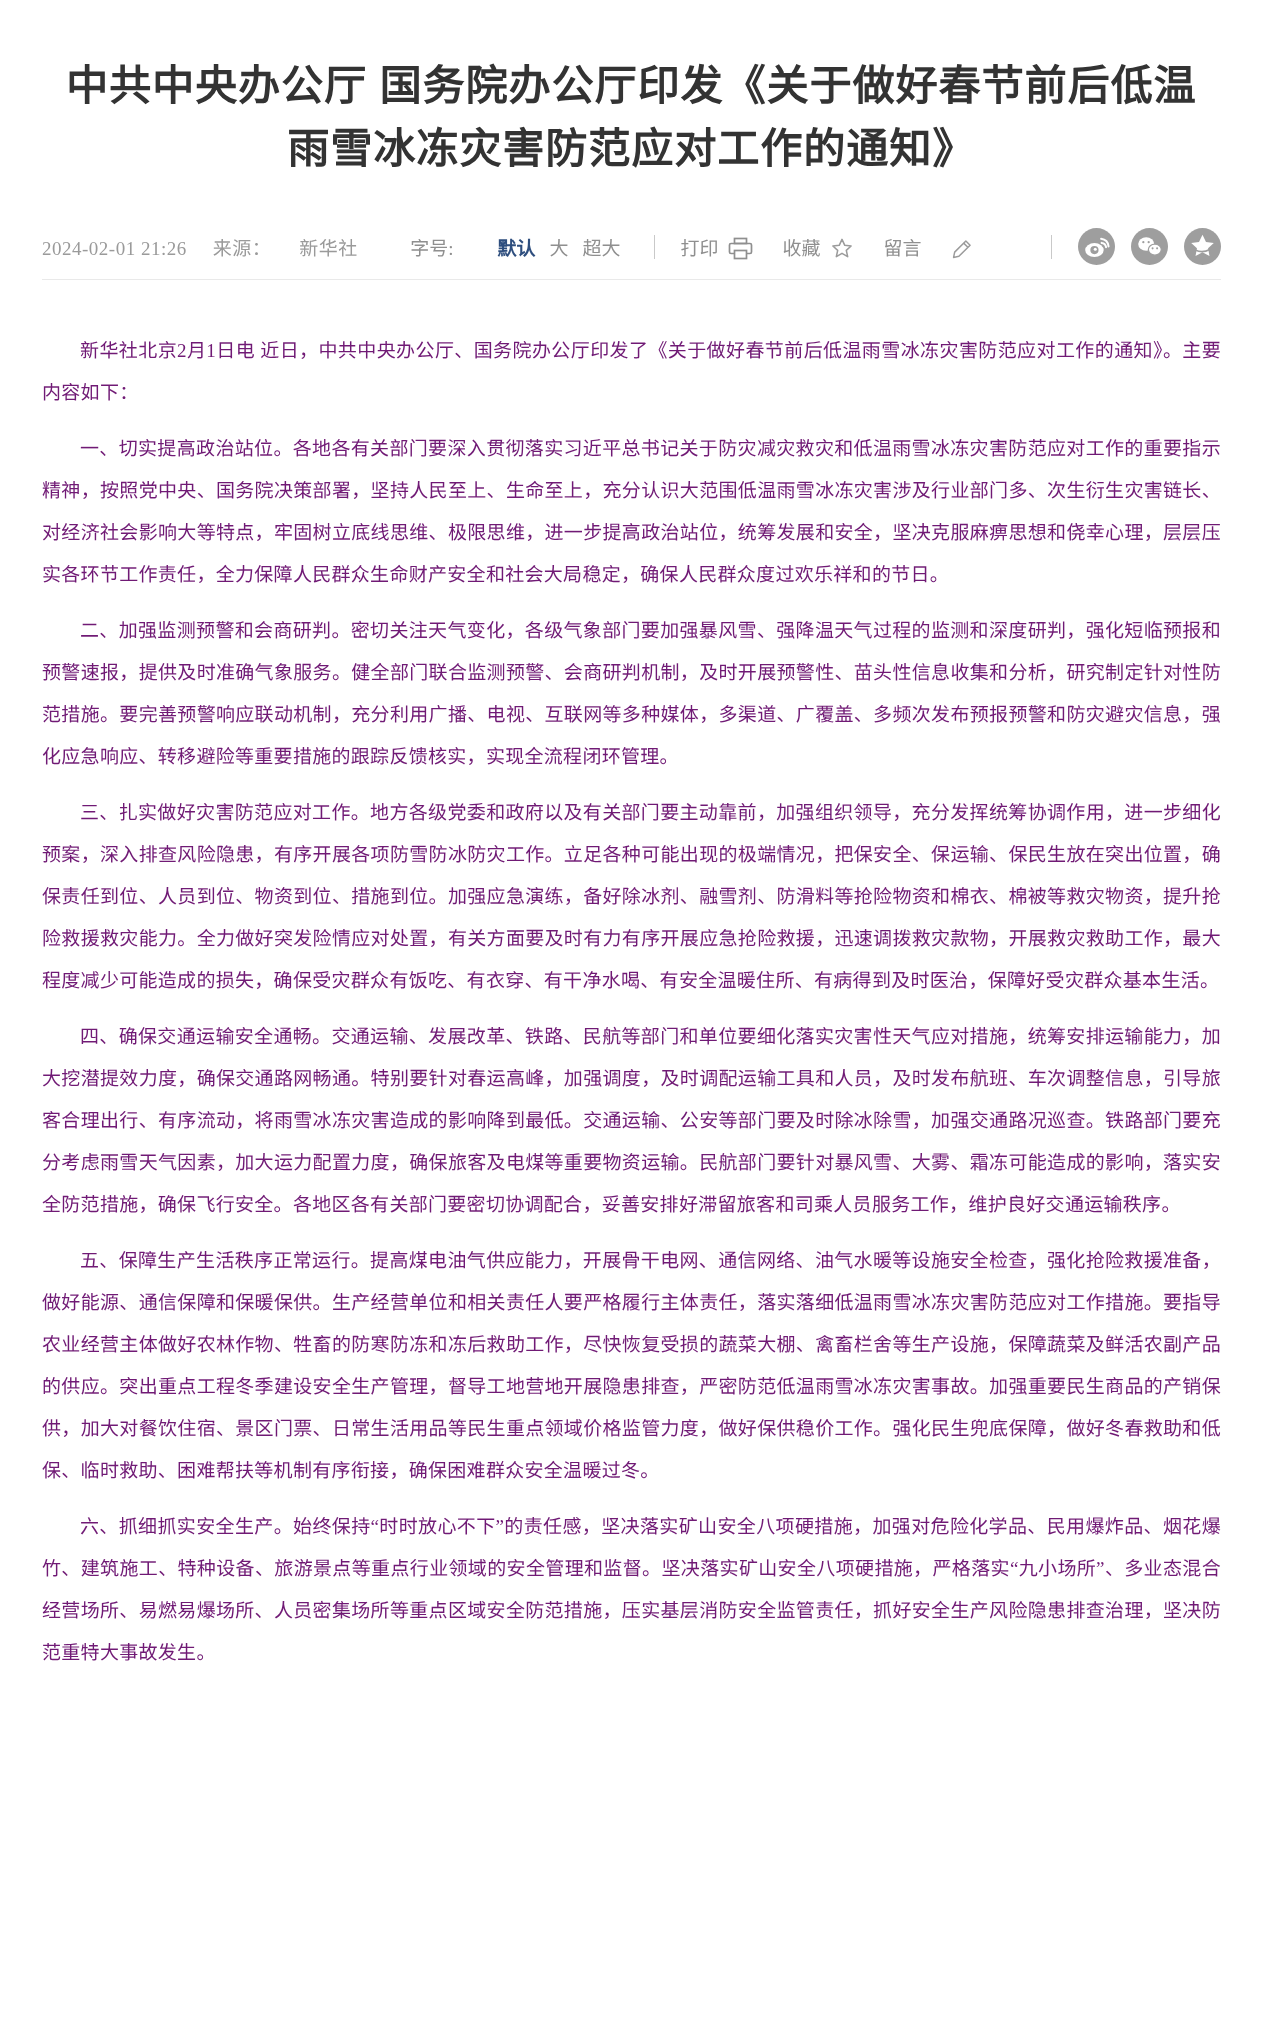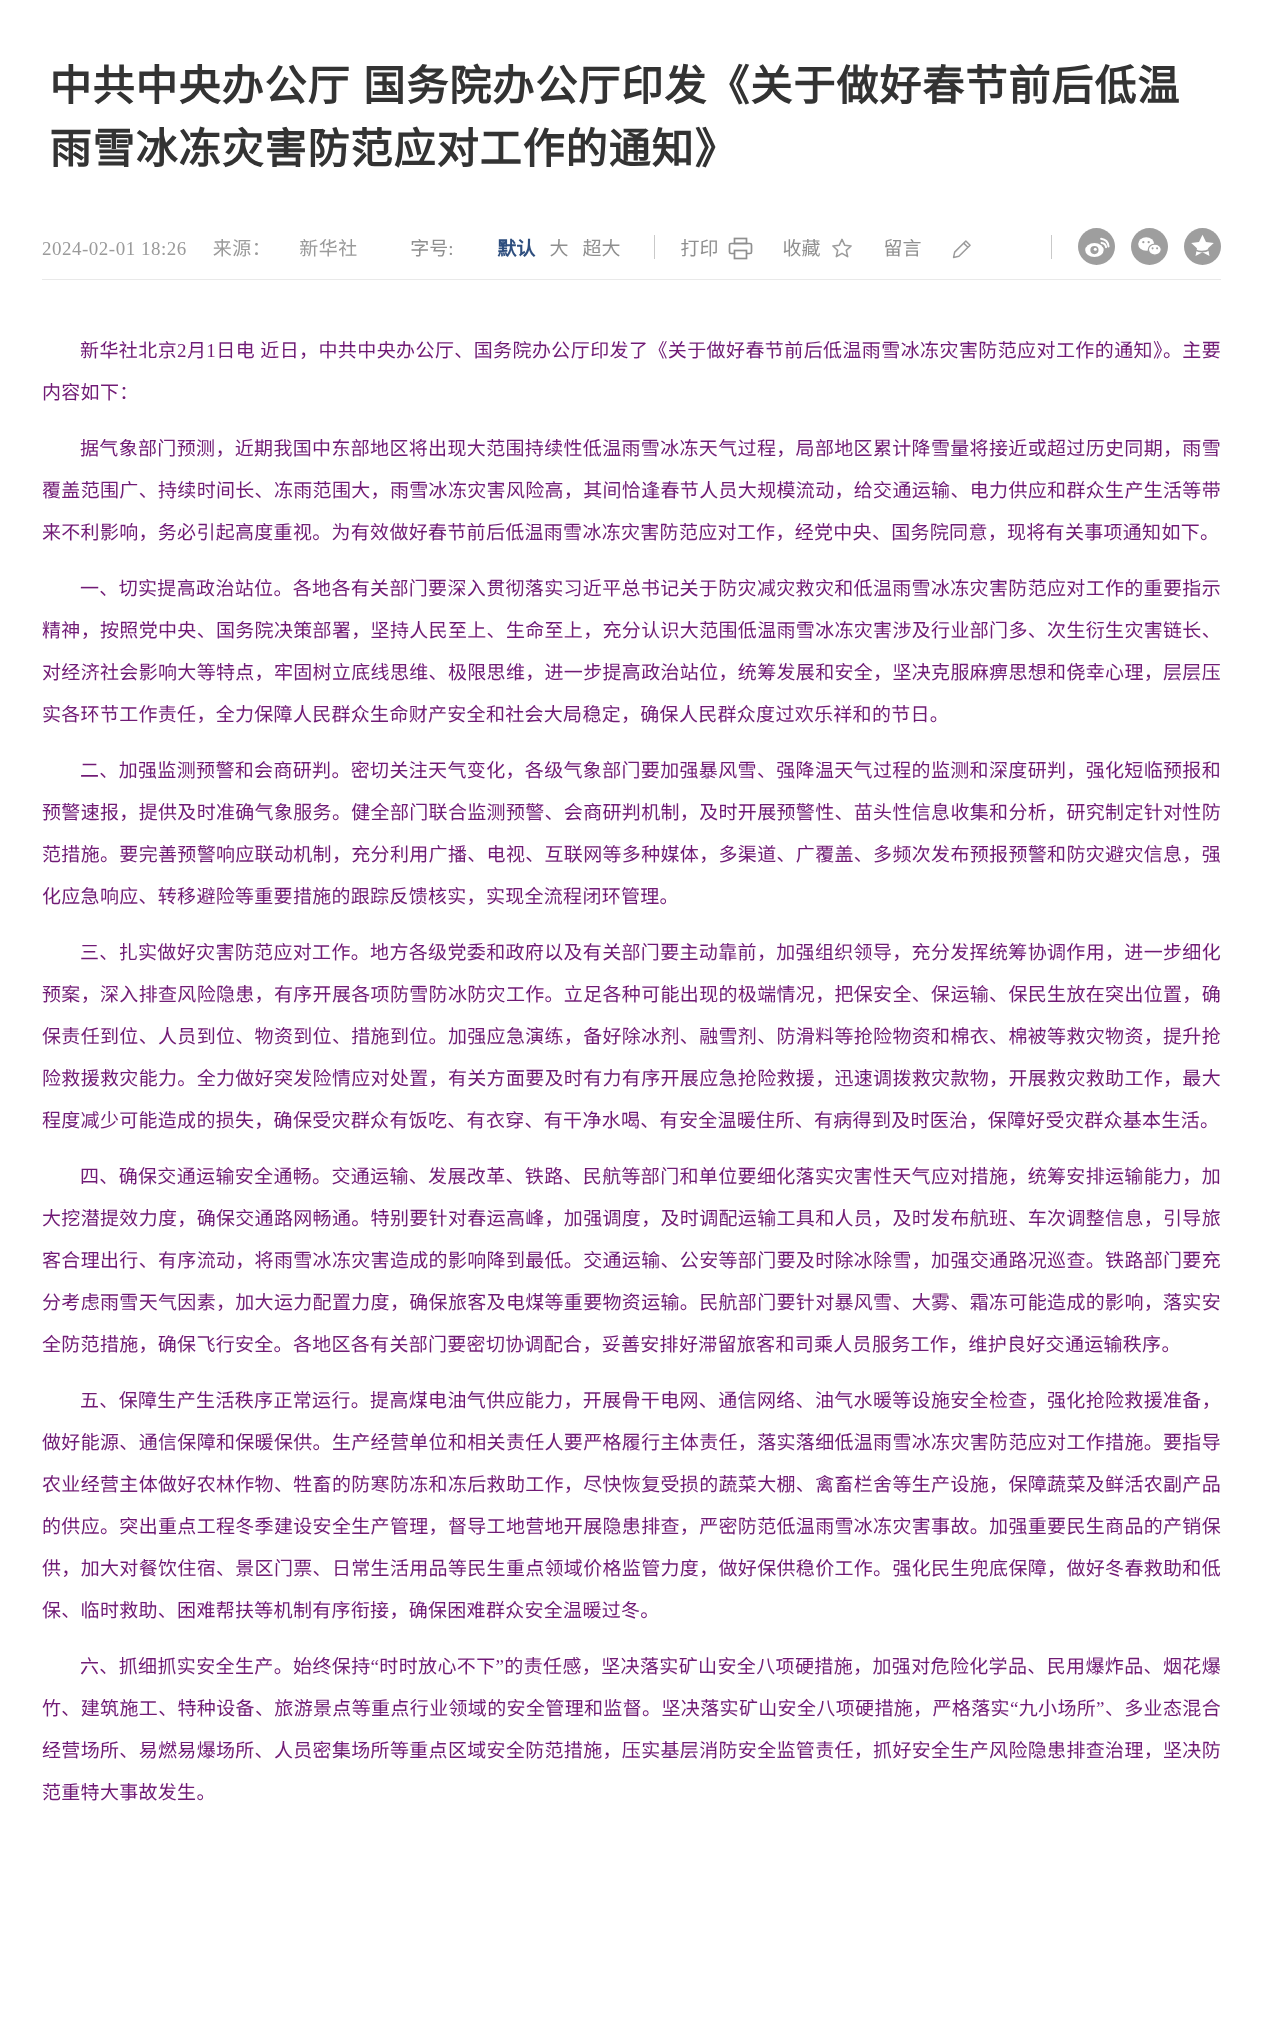--- a/index.html
+++ b/index.html
@@ -6,22 +6,22 @@
   body {
     width: 1263px;
     min-height: 2036px;
     font-family: "Liberation Serif", "DejaVu Serif", serif;
     -webkit-font-smoothing: antialiased;
   }
   .page { padding: 40px 42px 70px; box-sizing: border-box; }
 
   
   .article-title {
-    margin: 14px 8px 0;
-    text-align: left;
+    margin: 14px 20px 0;
+    text-align: center;
     font-family: "Liberation Sans", "DejaVu Sans", sans-serif;
     font-weight: 700;
     font-size: 42px;
     line-height: 1.5;
     color: #333333;
     letter-spacing: 1px;
   }
 
   
   .meta-row {
@@ -76,21 +76,21 @@
 </head>
 <body>
 
 <div class="page">
 
   <h1 class="article-title">中共中央办公厅 国务院办公厅印发《关于做好春节前后低温雨雪冰冻灾害防范应对工作的通知》</h1>
 
   <div class="meta-row">
 
     <div class="meta-left">
-      <span>2024-02-01 18:26</span><span class="src-label">来源：</span><span class="src-name">新华社</span>
+      <span>2024-02-01 21:26</span><span class="src-label">来源：</span><span class="src-name">新华社</span>
     </div>
 
     <div class="toolbar">
       <span class="fs-label">字号:</span>
       <button class="fs-opt active">默认</button>
       <button class="fs-opt">大</button>
       <button class="fs-opt">超大</button>
 
       <span class="vline"></span>
 
@@ -165,21 +165,20 @@
         </span>
       </button>
     </div>
 
   </div>
 
   <div class="divider"></div>
 
   <div class="article">
     <p>新华社北京2月1日电 近日，中共中央办公厅、国务院办公厅印发了《关于做好春节前后低温雨雪冰冻灾害防范应对工作的通知》。主要内容如下：</p>
-    <p>据气象部门预测，近期我国中东部地区将出现大范围持续性低温雨雪冰冻天气过程，局部地区累计降雪量将接近或超过历史同期，雨雪覆盖范围广、持续时间长、冻雨范围大，雨雪冰冻灾害风险高，其间恰逢春节人员大规模流动，给交通运输、电力供应和群众生产生活等带来不利影响，务必引起高度重视。为有效做好春节前后低温雨雪冰冻灾害防范应对工作，经党中央、国务院同意，现将有关事项通知如下。</p>
     <p>一、切实提高政治站位。各地各有关部门要深入贯彻落实习近平总书记关于防灾减灾救灾和低温雨雪冰冻灾害防范应对工作的重要指示精神，按照党中央、国务院决策部署，坚持人民至上、生命至上，充分认识大范围低温雨雪冰冻灾害涉及行业部门多、次生衍生灾害链长、对经济社会影响大等特点，牢固树立底线思维、极限思维，进一步提高政治站位，统筹发展和安全，坚决克服麻痹思想和侥幸心理，层层压实各环节工作责任，全力保障人民群众生命财产安全和社会大局稳定，确保人民群众度过欢乐祥和的节日。</p>
     <p>二、加强监测预警和会商研判。密切关注天气变化，各级气象部门要加强暴风雪、强降温天气过程的监测和深度研判，强化短临预报和预警速报，提供及时准确气象服务。健全部门联合监测预警、会商研判机制，及时开展预警性、苗头性信息收集和分析，研究制定针对性防范措施。要完善预警响应联动机制，充分利用广播、电视、互联网等多种媒体，多渠道、广覆盖、多频次发布预报预警和防灾避灾信息，强化应急响应、转移避险等重要措施的跟踪反馈核实，实现全流程闭环管理。</p>
     <p>三、扎实做好灾害防范应对工作。地方各级党委和政府以及有关部门要主动靠前，加强组织领导，充分发挥统筹协调作用，进一步细化预案，深入排查风险隐患，有序开展各项防雪防冰防灾工作。立足各种可能出现的极端情况，把保安全、保运输、保民生放在突出位置，确保责任到位、人员到位、物资到位、措施到位。加强应急演练，备好除冰剂、融雪剂、防滑料等抢险物资和棉衣、棉被等救灾物资，提升抢险救援救灾能力。全力做好突发险情应对处置，有关方面要及时有力有序开展应急抢险救援，迅速调拨救灾款物，开展救灾救助工作，最大程度减少可能造成的损失，确保受灾群众有饭吃、有衣穿、有干净水喝、有安全温暖住所、有病得到及时医治，保障好受灾群众基本生活。</p>
     <p>四、确保交通运输安全通畅。交通运输、发展改革、铁路、民航等部门和单位要细化落实灾害性天气应对措施，统筹安排运输能力，加大挖潜提效力度，确保交通路网畅通。特别要针对春运高峰，加强调度，及时调配运输工具和人员，及时发布航班、车次调整信息，引导旅客合理出行、有序流动，将雨雪冰冻灾害造成的影响降到最低。交通运输、公安等部门要及时除冰除雪，加强交通路况巡查。铁路部门要充分考虑雨雪天气因素，加大运力配置力度，确保旅客及电煤等重要物资运输。民航部门要针对暴风雪、大雾、霜冻可能造成的影响，落实安全防范措施，确保飞行安全。各地区各有关部门要密切协调配合，妥善安排好滞留旅客和司乘人员服务工作，维护良好交通运输秩序。</p>
     <p>五、保障生产生活秩序正常运行。提高煤电油气供应能力，开展骨干电网、通信网络、油气水暖等设施安全检查，强化抢险救援准备，做好能源、通信保障和保暖保供。生产经营单位和相关责任人要严格履行主体责任，落实落细低温雨雪冰冻灾害防范应对工作措施。要指导农业经营主体做好农林作物、牲畜的防寒防冻和冻后救助工作，尽快恢复受损的蔬菜大棚、禽畜栏舍等生产设施，保障蔬菜及鲜活农副产品的供应。突出重点工程冬季建设安全生产管理，督导工地营地开展隐患排查，严密防范低温雨雪冰冻灾害事故。加强重要民生商品的产销保供，加大对餐饮住宿、景区门票、日常生活用品等民生重点领域价格监管力度，做好保供稳价工作。强化民生兜底保障，做好冬春救助和低保、临时救助、困难帮扶等机制有序衔接，确保困难群众安全温暖过冬。</p>
     <p>六、抓细抓实安全生产。始终保持“时时放心不下”的责任感，坚决落实矿山安全八项硬措施，加强对危险化学品、民用爆炸品、烟花爆竹、建筑施工、特种设备、旅游景点等重点行业领域的安全管理和监督。坚决落实矿山安全八项硬措施，严格落实“九小场所”、多业态混合经营场所、易燃易爆场所、人员密集场所等重点区域安全防范措施，压实基层消防安全监管责任，抓好安全生产风险隐患排查治理，坚决防范重特大事故发生。</p>
   </div>
 
 </div>
 

